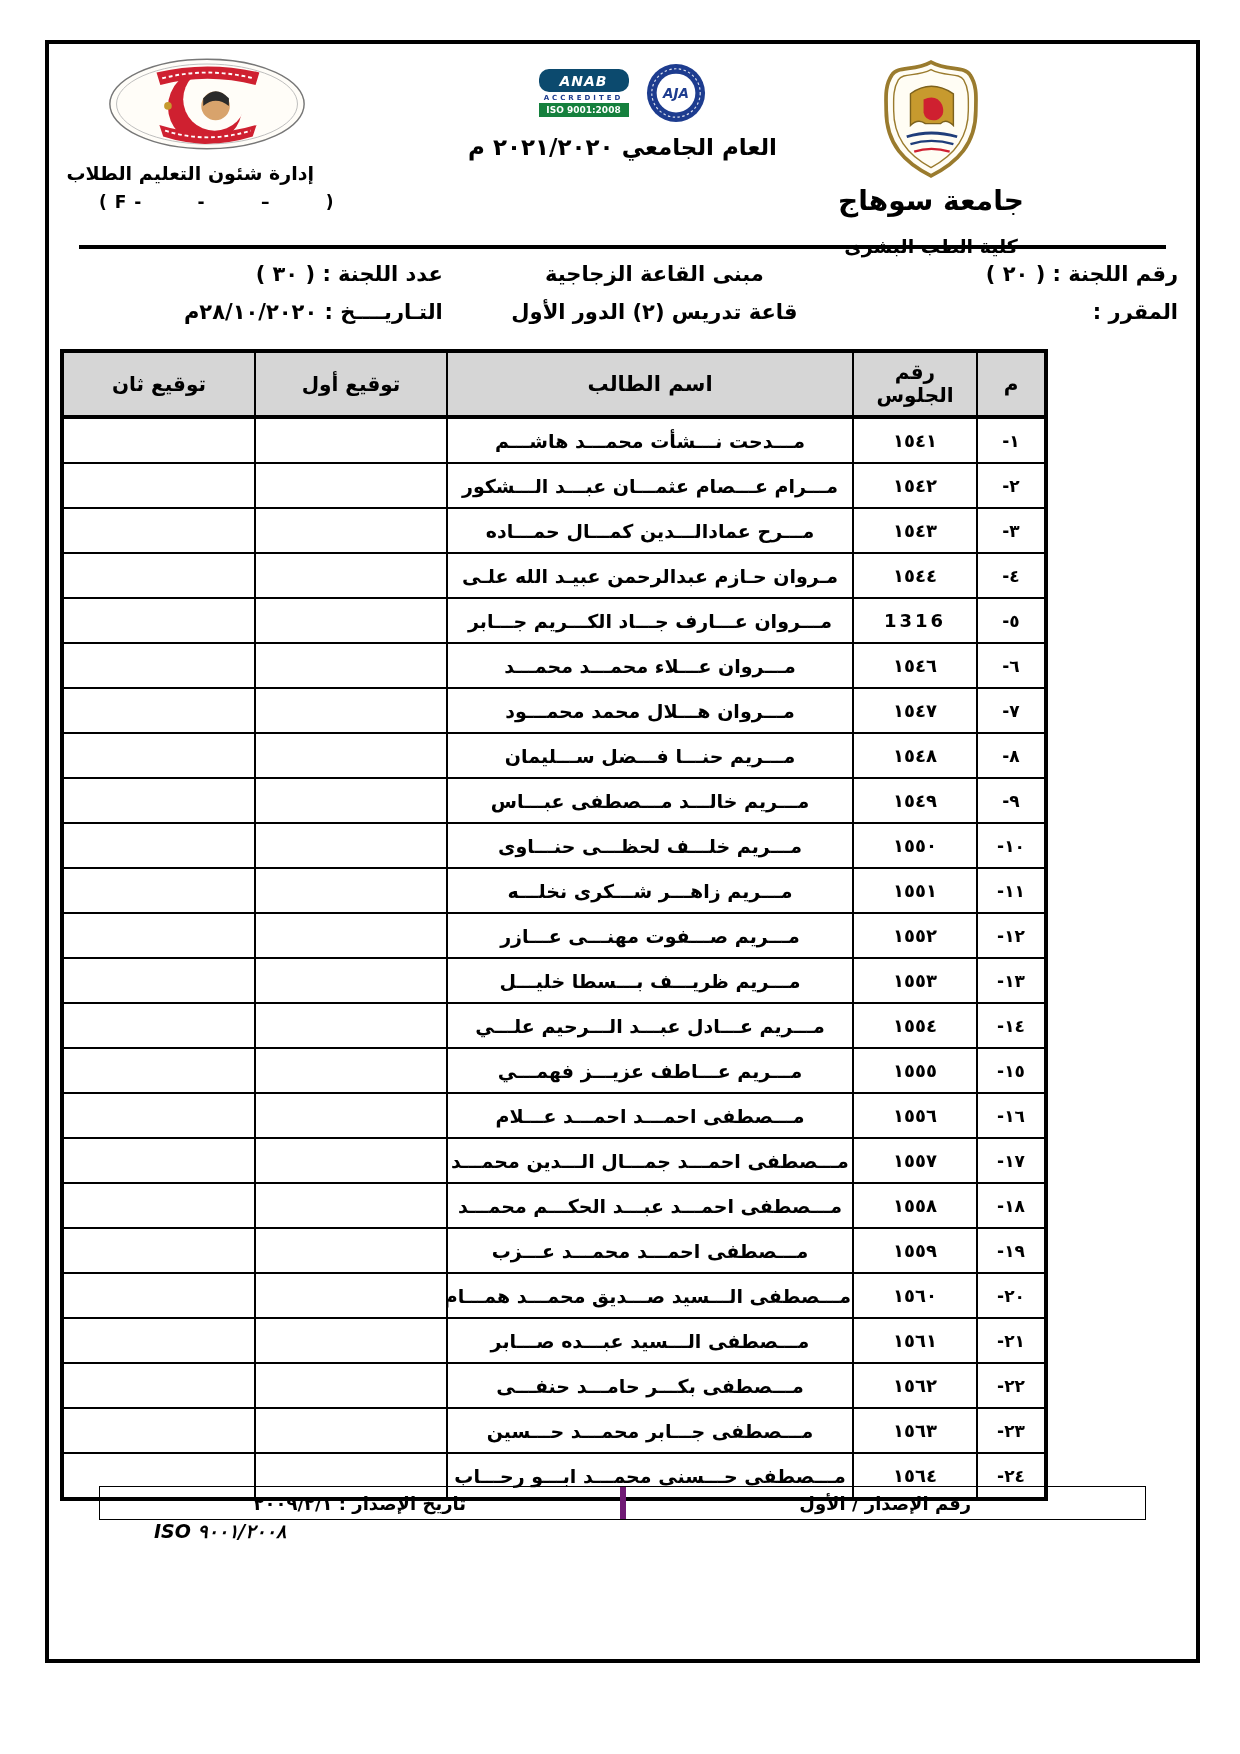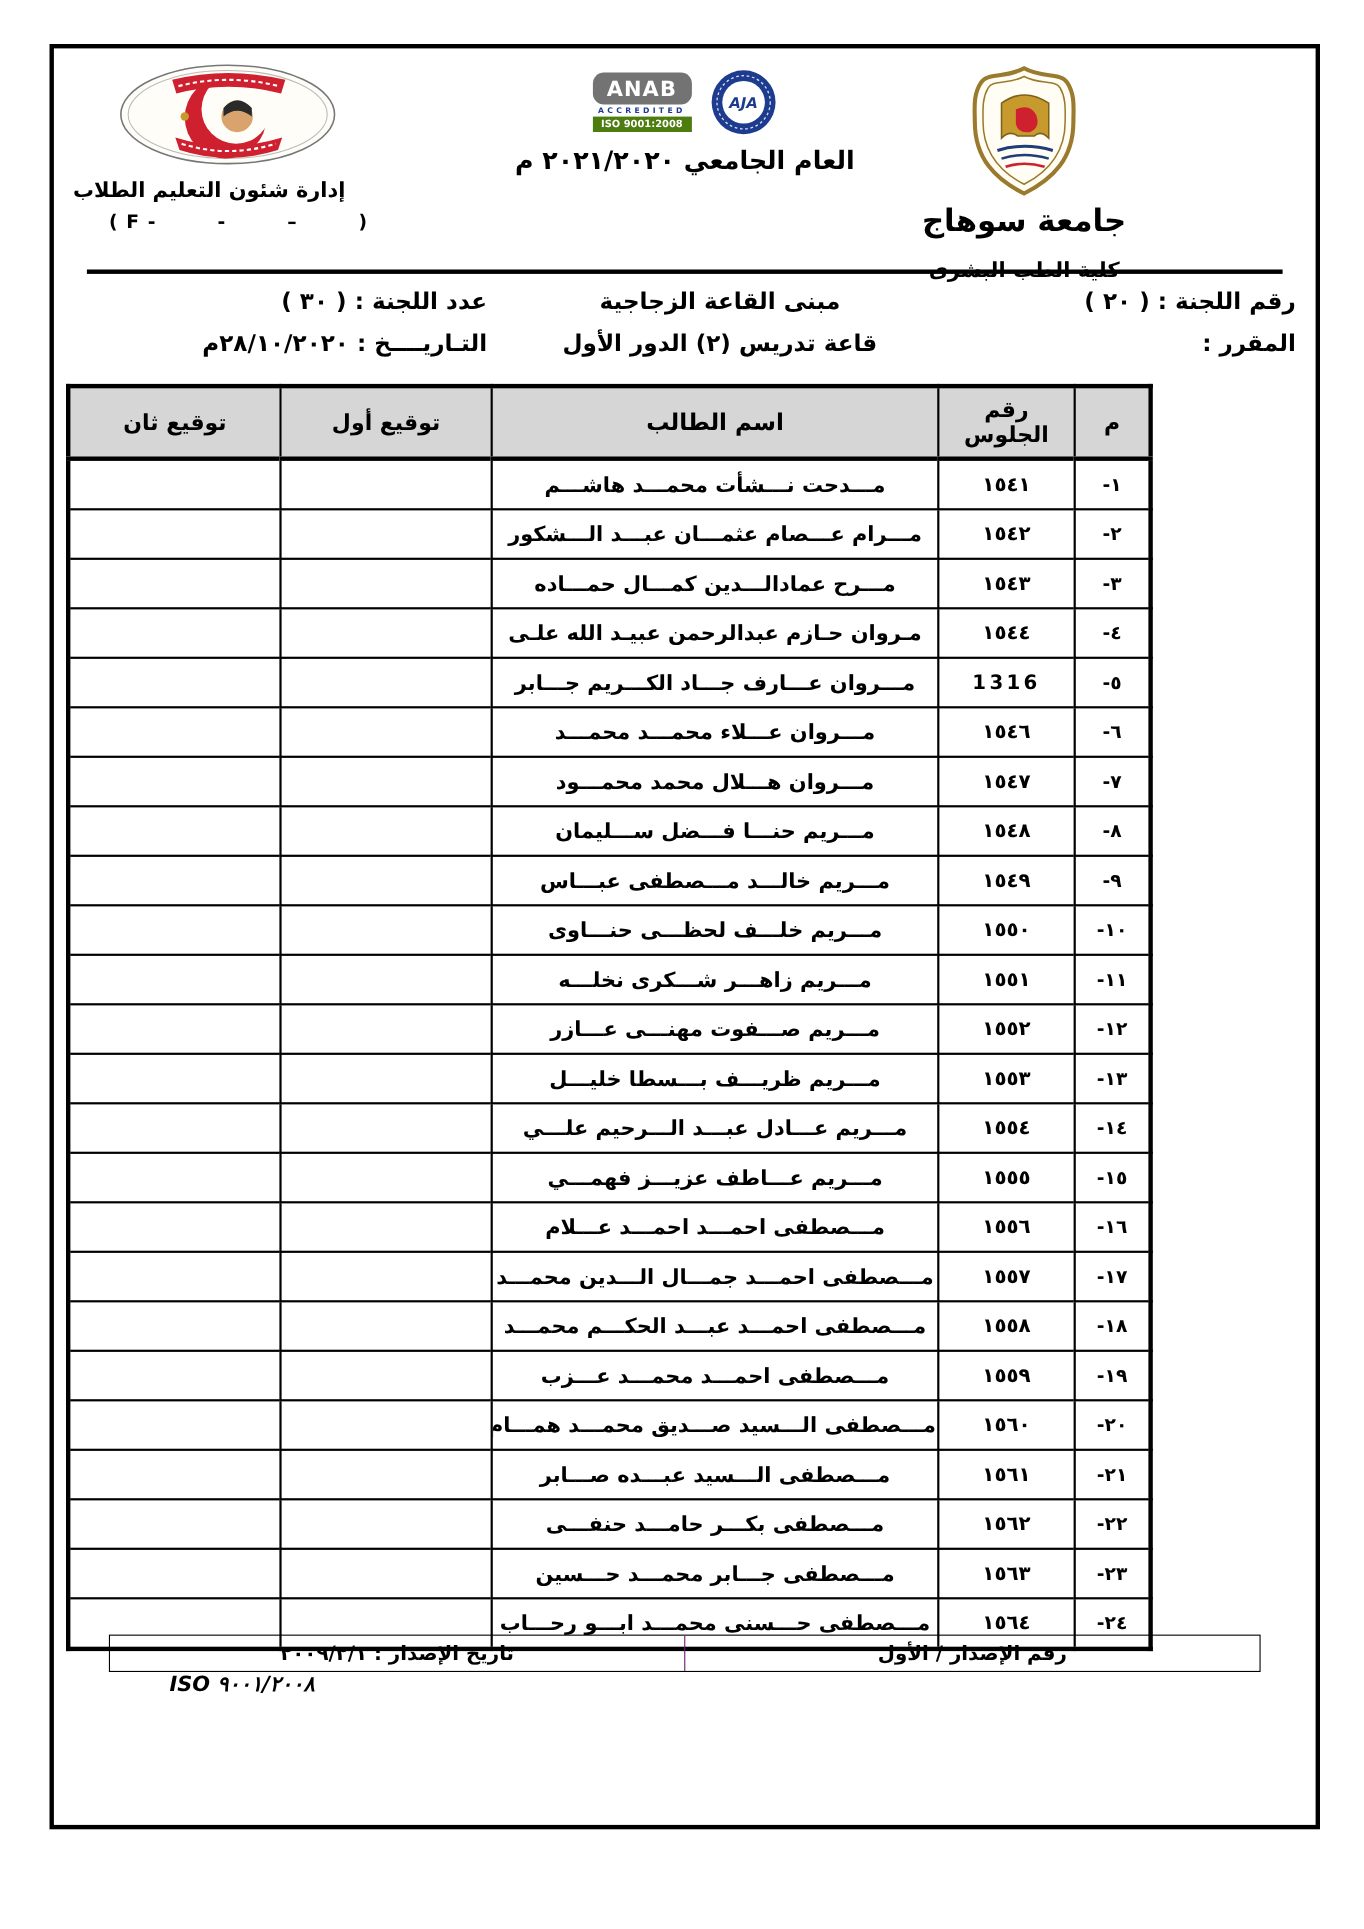--- a/index.html
+++ b/index.html
@@ -8,23 +8,23 @@
   .frame { position:absolute; left:45px; top:40px; width:1147px; height:1615px; border:4px solid #000; }
 
   
   .hdr-left { position:absolute; top:12px; left:50px; width:215px; text-align:center; }
   .dept { font-size:19px; margin-top:6px; white-space:nowrap; }
   .formcode { direction:ltr; font-size:17px; margin-top:8px; white-space:pre; letter-spacing:1px; }
 
   .hdr-center { position:absolute; top:18px; left:50%; transform:translateX(-50%); width:440px; text-align:center; }
   .logos-row { direction:ltr; display:flex; justify-content:center; align-items:center; gap:16px; }
   .anab { width:90px; }
-  .anab-top { background:#737373; color:#fff; font-size:19px; border-radius:10px; padding:4px 0 3px; letter-spacing:1px; }
+  .anab-top { background:#0c4a6e; color:#fff; font-style:italic; font-size:14px; border-radius:10px; padding:4px 0 3px; letter-spacing:1px; }
   .anab-mid { color:#1d3c8f; font-size:7px; letter-spacing:3px; padding:2px 0 1px; }
-  .anab-bot { background:#4d7c0f; color:#fff; font-size:9px; padding:2px 0; }
+  .anab-bot { background:#15803d; color:#fff; font-size:9px; padding:2px 0; }
   .title1 { font-size:23px; margin-top:14px; }
   .title2 { font-size:23px; margin-top:10px; }
 
   .hdr-right { position:absolute; top:14px; right:150px; width:230px; text-align:center; }
   .org1 { font-size:28px; margin-top:0; }
   .org2 { font-size:19px; margin-top:18px; }
 
   .hdr-rule { position:absolute; top:201px; left:30px; right:30px; height:4px; background:#000; }
 
   
@@ -42,21 +42,21 @@
   .col-idx  { width:62px;  text-align:center; font-size:17px; }
   .col-seat { width:118px; text-align:center; font-size:18px; letter-spacing:3px; }
   .col-name { width:400px; text-align:center; font-size:19px; white-space:nowrap; }
   .col-sig1 { width:186px; }
   .col-sig2 { width:186px; }
   .roster thead .col-name { font-size:21px; }
 
   
   .footer-box { position:absolute; top:1442px; left:50px; right:50px; height:32px; display:flex; border:1px solid #000; font-size:18px; }
   .f-cell { width:50%; display:flex; align-items:center; justify-content:center; }
-  .f-cell + .f-cell { border-right:1px solid #701a75; }
+  .f-cell + .f-cell { border-right:6px solid #701a75; }
   .iso-note { position:absolute; top:1476px; left:105px; direction:ltr; font-style:italic; font-size:19px; }
 </style>
 </head>
 <body>
 
 <div class="page">
   <div class="frame">
 
     <div class="hdr-left">
       <svg width="200" height="96" viewBox="0 0 210 100">

